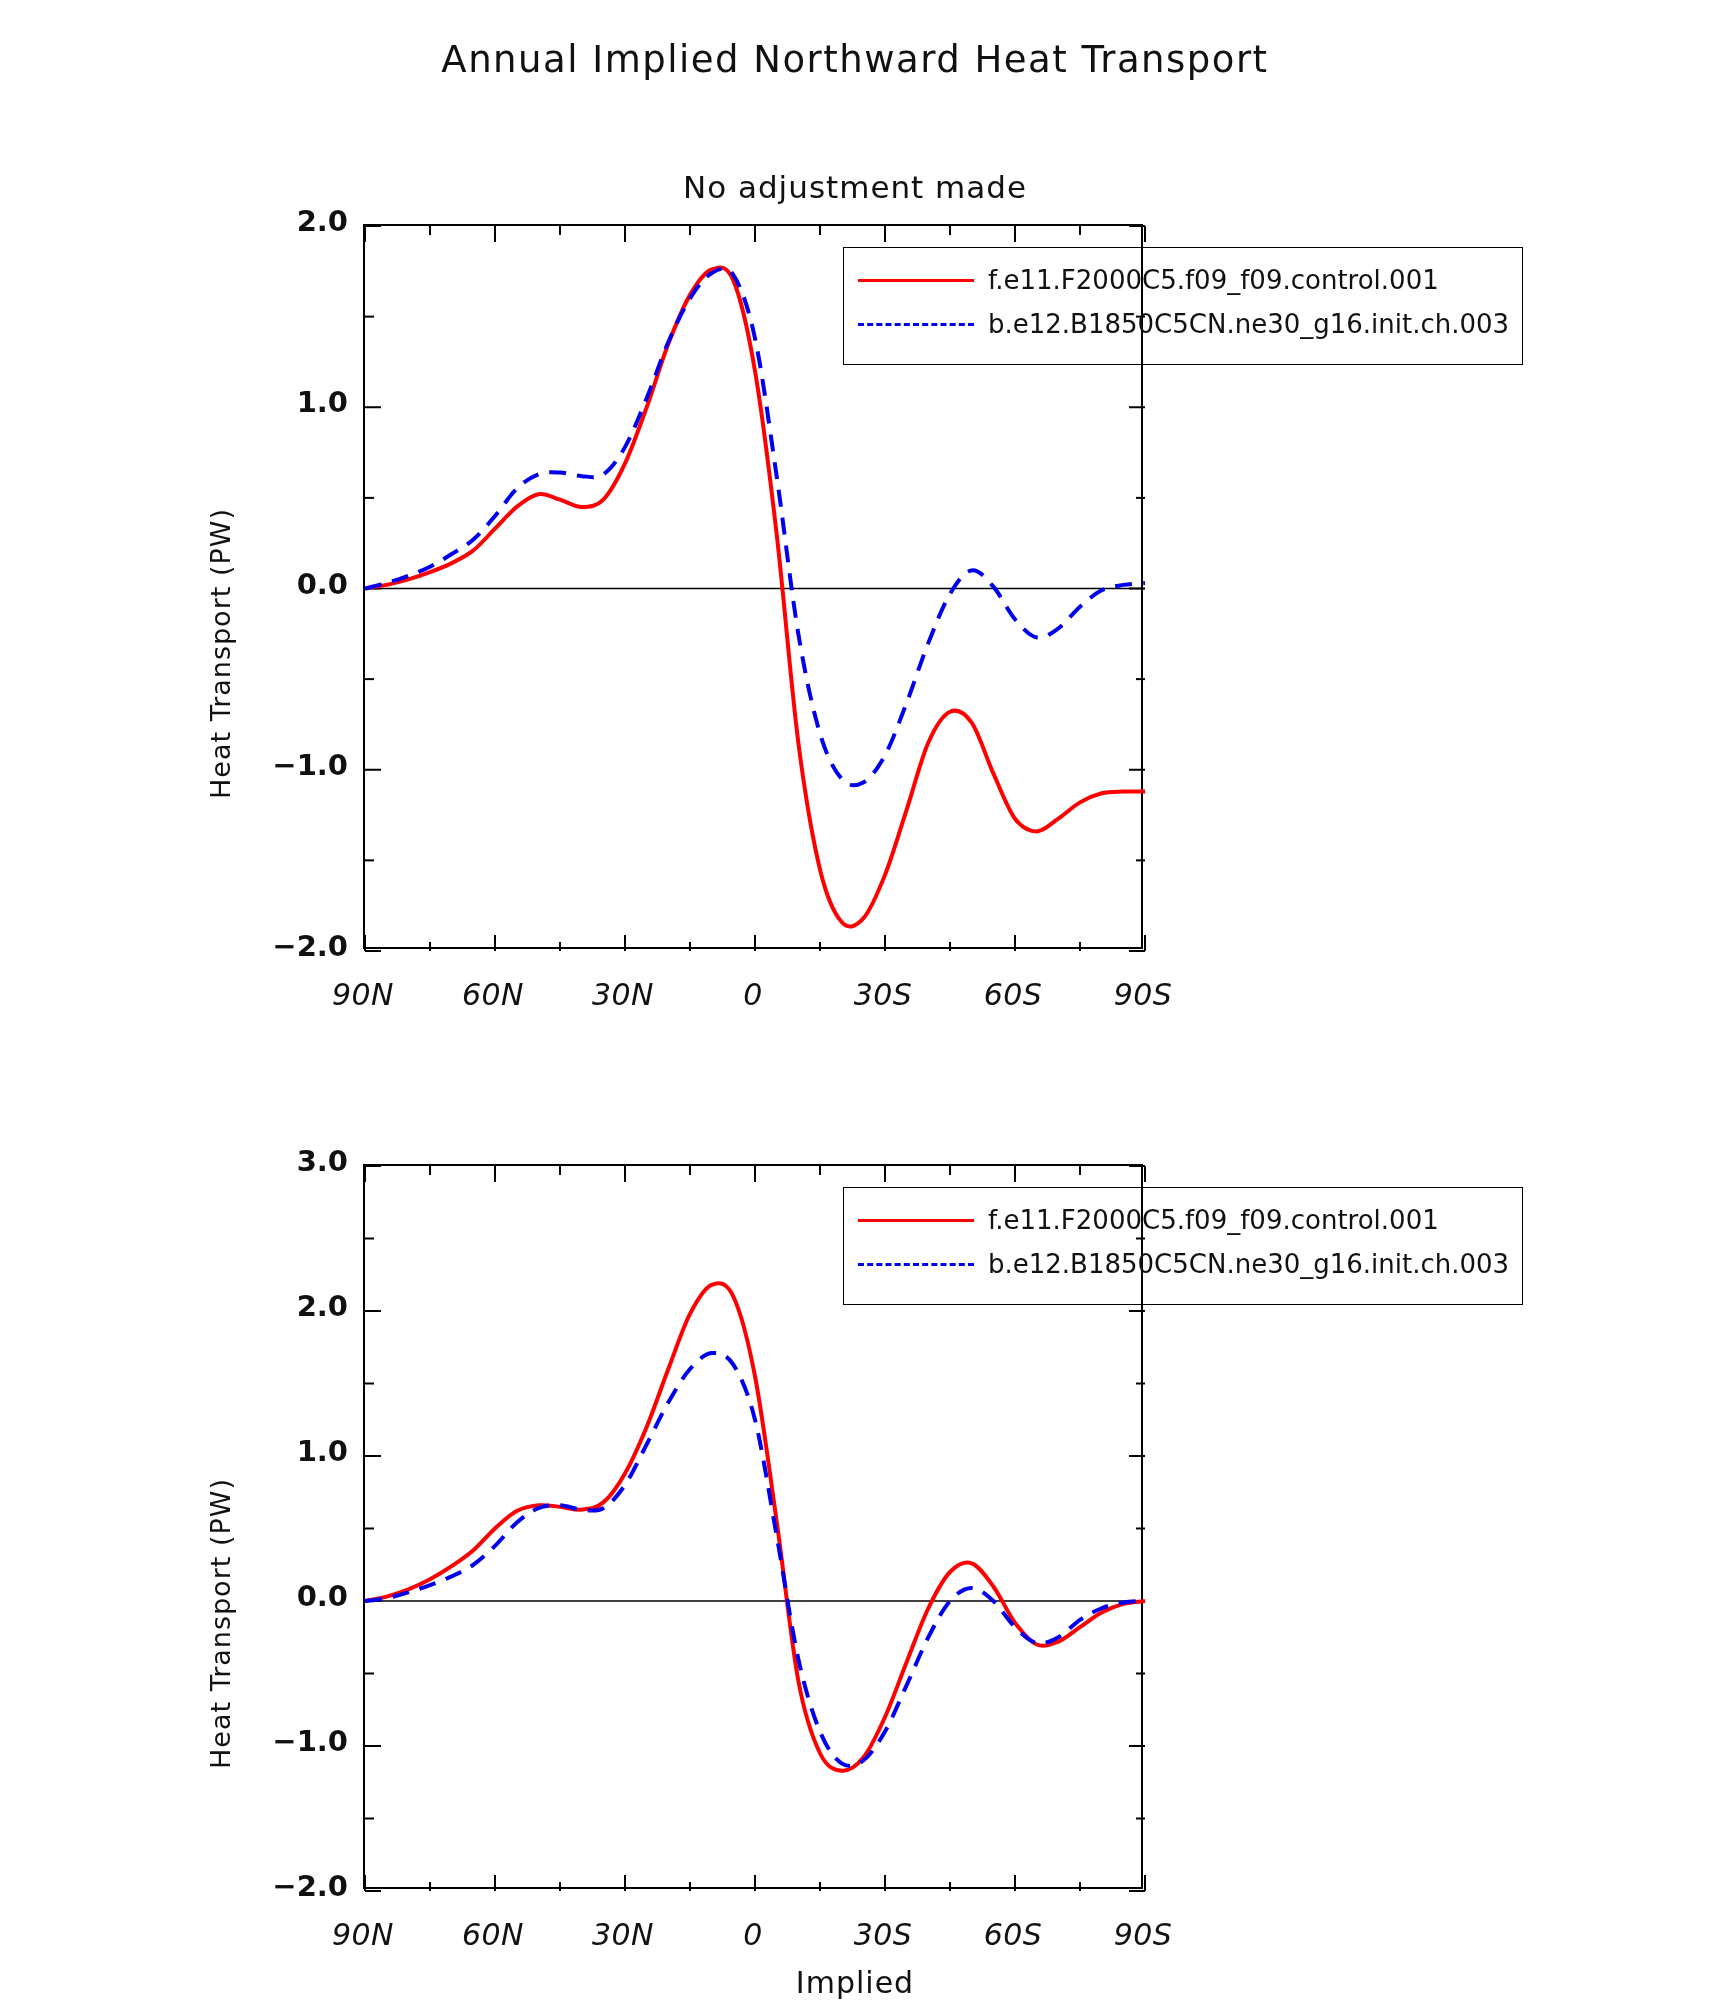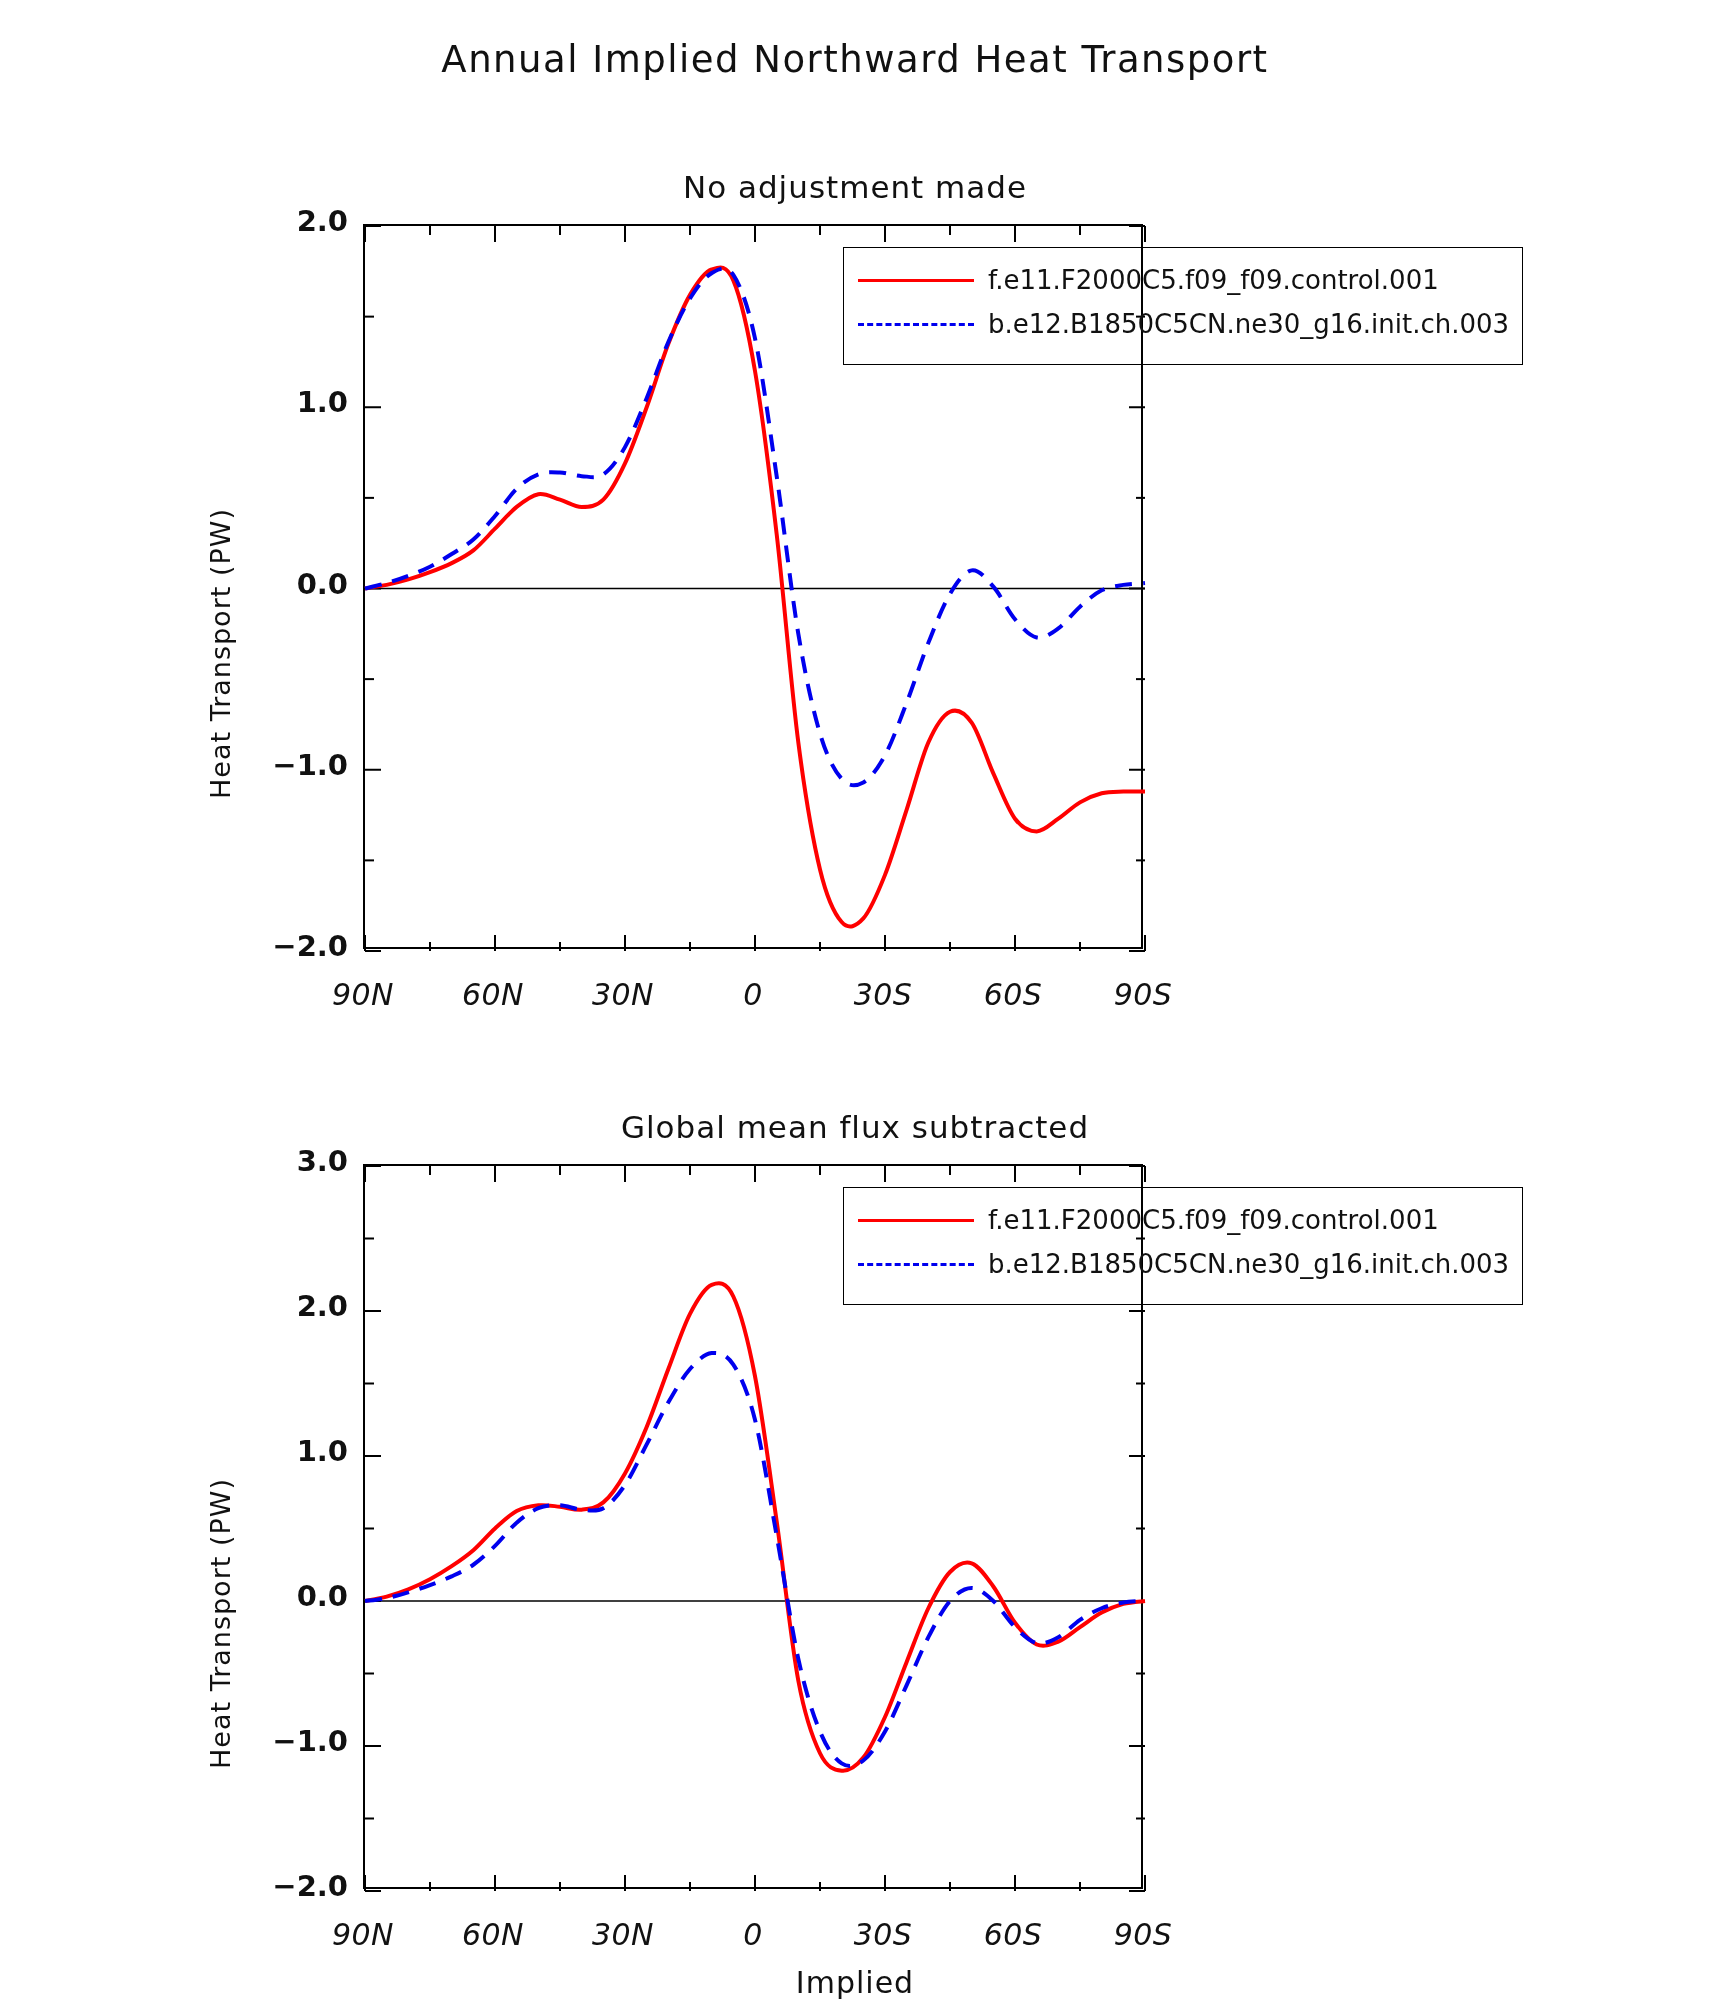--- a/index.html
+++ b/index.html
@@ -218,21 +218,20 @@
       <div class="tick-label-x" style="left: 293px; width: 140px; top: 808px;">90N</div>
       <div class="tick-label-x" style="left: 423px; width: 140px; top: 808px;">60N</div>
       <div class="tick-label-x" style="left: 553px; width: 140px; top: 808px;">30N</div>
       <div class="tick-label-x" style="left: 683px; width: 140px; top: 808px;">0</div>
       <div class="tick-label-x" style="left: 813px; width: 140px; top: 808px;">30S</div>
       <div class="tick-label-x" style="left: 943px; width: 140px; top: 808px;">60S</div>
       <div class="tick-label-x" style="left: 1073px; width: 140px; top: 808px;">90S</div>
     </div>
 
   <div class="panel" id="panel2" style="top:1065px; height:890px;">
-    <div class="panel-title">Global mean flux subtracted</div>
 
     <div class="y-axis-label" style="left:205px; top:660px;">Heat Transport (PW)</div>
 
     <div class="plot-area" id="plot2" style="left:363px; top:55px; width:780px; height:725px;">
       <svg class="curves" width="780" height="725" viewBox="0 0 780 725">
         <line id="zeroline2" x1="0" y1="435" x2="780" y2="435" stroke="#000" stroke-width="1.6"></line>
         <g id="ticks2">
             <line x1="0" y1="0" x2="16" y2="0" stroke="#000" stroke-width="2"></line>
             <line x1="764" y1="0" x2="780" y2="0" stroke="#000" stroke-width="2"></line>
             <line x1="0" y1="72.5" x2="9" y2="72.5" stroke="#000" stroke-width="2"></line>

